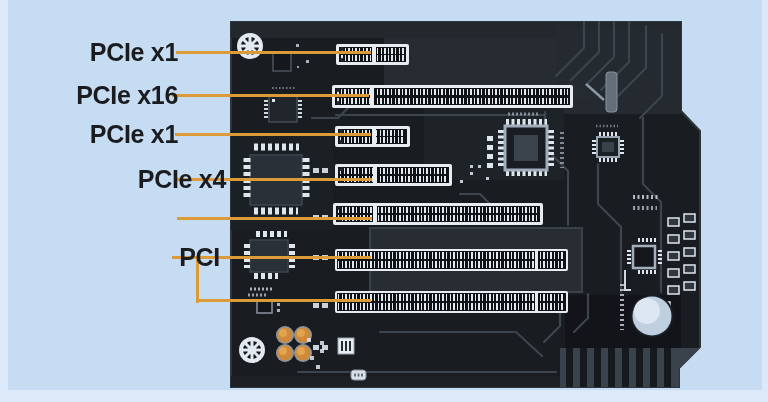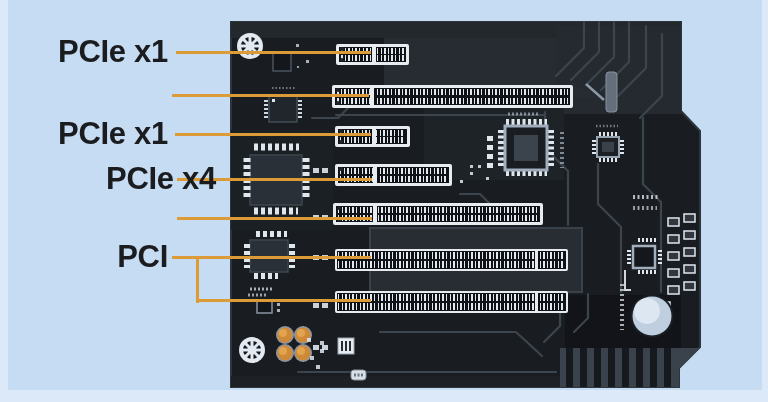--- a/index.html
+++ b/index.html
@@ -28,23 +28,23 @@
   }
   .pins.top{top:1px}.pins.bottom{bottom:1px}
   .slot.pci .pins{height:7px;left:1px;right:1px;}
   .key{position:absolute;top:-1px;bottom:-1px;width:4px;background:var(--slotface,#e7ecf1);}
   .slot.pci .key{width:3px;}
   .holedot{position:absolute;left:1px;width:4px;height:4px;border-radius:50%;background:#20252b;}
   .holedot.t{top:0}.holedot.b{bottom:0}
   .oline{position:absolute;height:3px;background:var(--accent,#dd9b37);}
   .ovline{position:absolute;width:3px;background:var(--accent,#dd9b37);}
   .slot-label{
-    position:absolute;left:0;width:168px;height:32px;
+    position:absolute;left:10px;width:168px;height:32px;
     display:flex;align-items:center;justify-content:flex-end;
-    font-weight:700;font-size:31px;letter-spacing:-0.3px;
+    font-weight:700;font-size:25px;letter-spacing:-0.3px;
     color:var(--text,#1b1c1f);
   }
 </style>
 </head>
 <body>
 
 <div class="scene">
 
   <svg id="board-art" width="768" height="402" viewBox="0 0 768 402">
 
@@ -335,21 +335,22 @@
       <div class="oline" style="left: 172px; top: 94px; width: 197px;"></div>
       <div class="oline" style="left: 175px; top: 133px; width: 196px;"></div>
       <div class="oline" style="left: 177px; top: 178px; width: 195px;"></div>
       <div class="oline" style="left: 177px; top: 217px; width: 195px;"></div>
       <div class="oline" style="left: 172px; top: 256px; width: 199px;"></div>
       <div class="ovline" style="left: 196px; top: 257px; height: 46px;"></div>
       <div class="oline" style="left: 196px; top: 299px; width: 175px;"></div>
     </div>
   <div id="labels-layer">
       <div class="slot-label" style="top: 36px;">PCIe x1</div>
+      <div class="slot-label" style="top: 79px;">PCIe x16</div>
       <div class="slot-label" style="top: 118px;">PCIe x1</div>
       <div class="slot-label" style="top: 163px; padding-left: 48px;">PCIe x4</div>
-      <div class="slot-label" style="top: 241px;">PCI</div>
+      <div class="slot-label" style="top: 241px; margin-left: 42px;">PCI</div>
     </div>
 
   <div class="edge-strip edge-left"></div>
   <div class="edge-strip edge-right"></div>
   <div class="edge-strip edge-bottom"></div>
 </div>
 
 </body></html>

